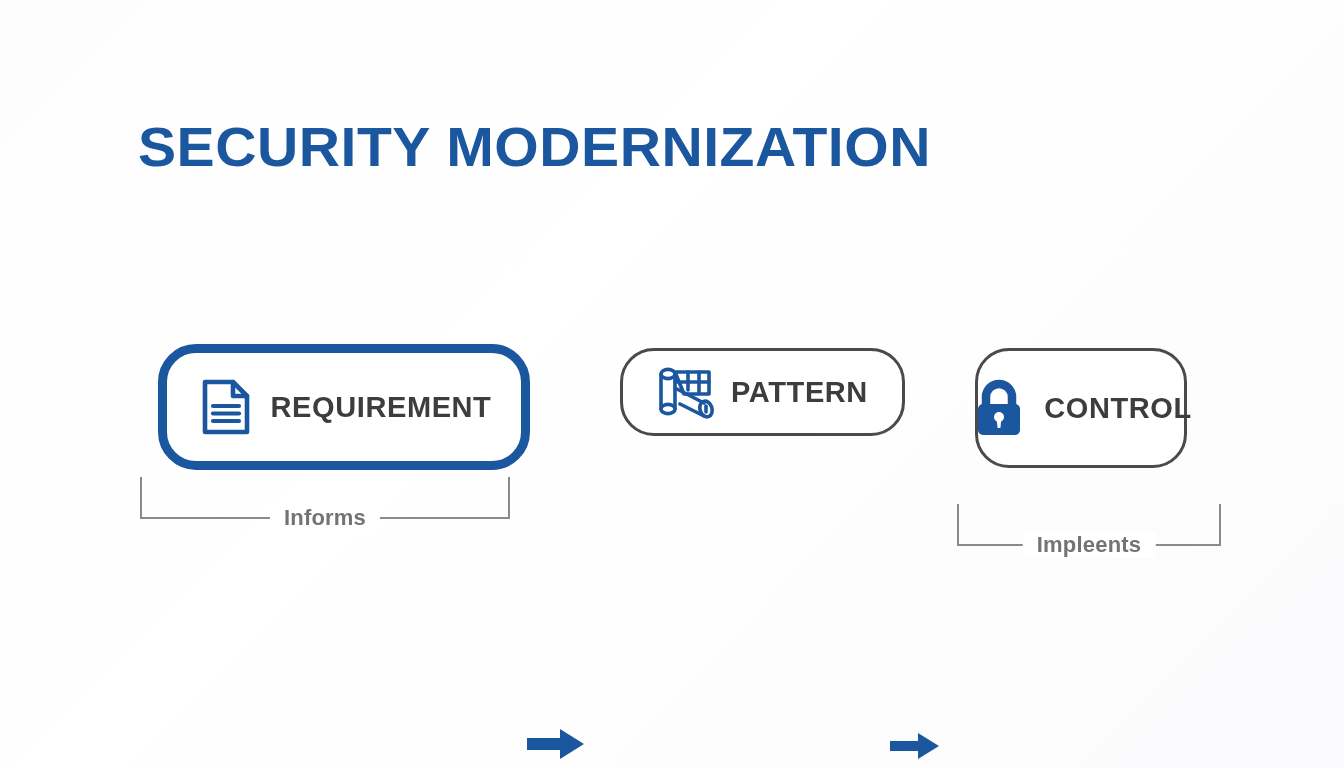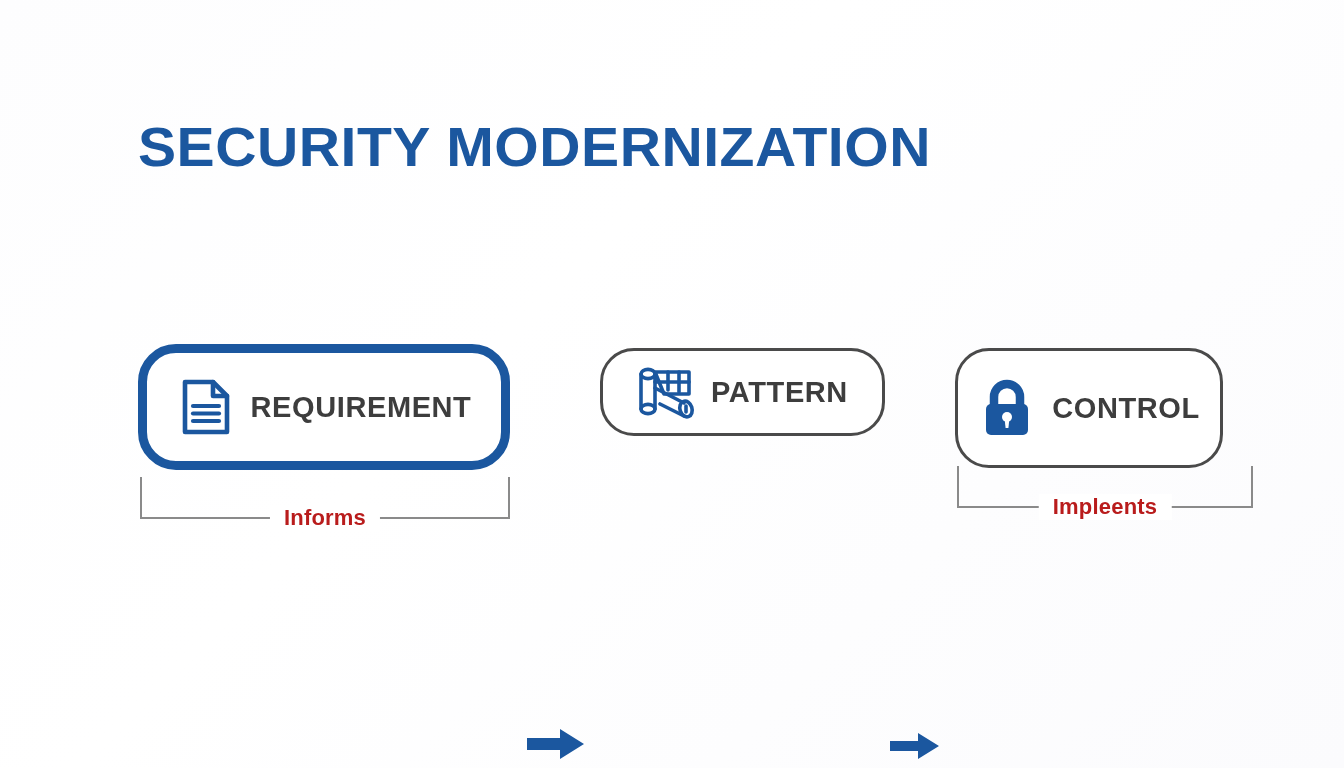--- a/index.html
+++ b/index.html
@@ -46,40 +46,41 @@
 
   .node {
     position: absolute;
     box-sizing: border-box;
     background: #ffffff;
     border-radius: 34px;
     display: flex;
     align-items: center;
     justify-content: center;
     gap: 16px;
+    margin-left: 20px;
   }
   .node.primary {
     left: 138px;
     top: 4px;
     width: 372px;
     height: 126px;
     border: 9px solid #1b579f;
     border-radius: 38px;
   }
   .node.plain-1 {
     left: 600px;
     top: 8px;
     width: 285px;
     height: 88px;
     border: 3px solid #4a4a4a;
   }
   .node.plain-2 {
     left: 955px;
     top: 8px;
-    width: 268px;
+    width: 212px;
     height: 120px;
     border: 3px solid #4a4a4a;
   }
 
   .node-label {
     font-size: 29px;
     font-weight: 700;
     color: #3d3d3d;
     letter-spacing: 0.6px;
     white-space: nowrap;
@@ -112,33 +113,33 @@
     border-bottom: 2px solid #8a8a8a;
     box-sizing: border-box;
   }
   .bracket.b1 {
     left: 140px;
     top: 477px;
     width: 370px;
   }
   .bracket.b2 {
     left: 957px;
-    top: 466px;
-    width: 296px;
+    top: 504px;
+    width: 264px;
   }
   .bracket-label {
     position: absolute;
     top: 28px;
     left: 50%;
     transform: translateX(-50%);
     background: #ffffff;
     padding: 0 14px;
     font-size: 22px;
     font-weight: 600;
-    color: #b91c1c;
+    color: #737373;
     white-space: nowrap;
     letter-spacing: 0.2px;
   }
 </style>
 </head>
 <body>
 
 <div class="canvas">
 
   <div class="title">SECURITY MODERNIZATION</div>

